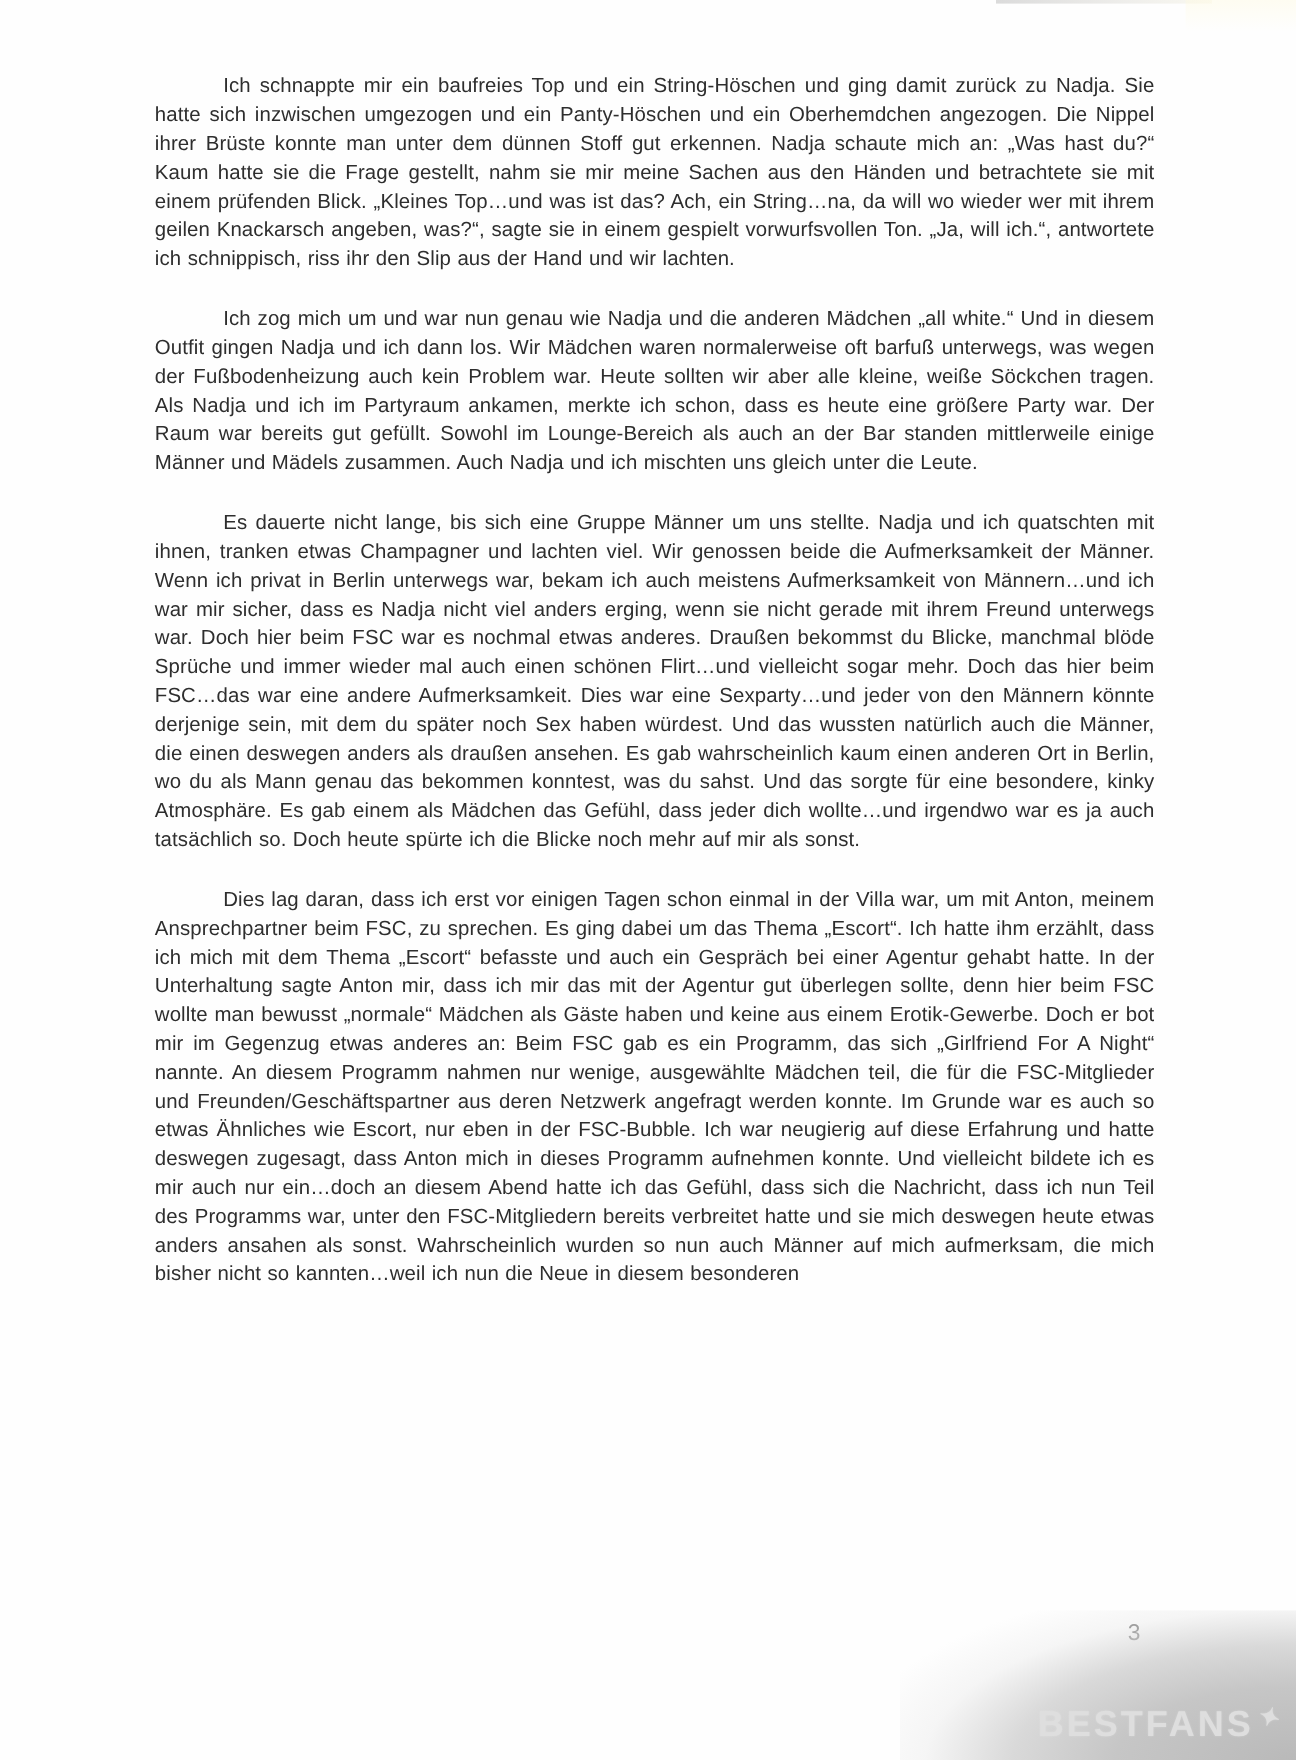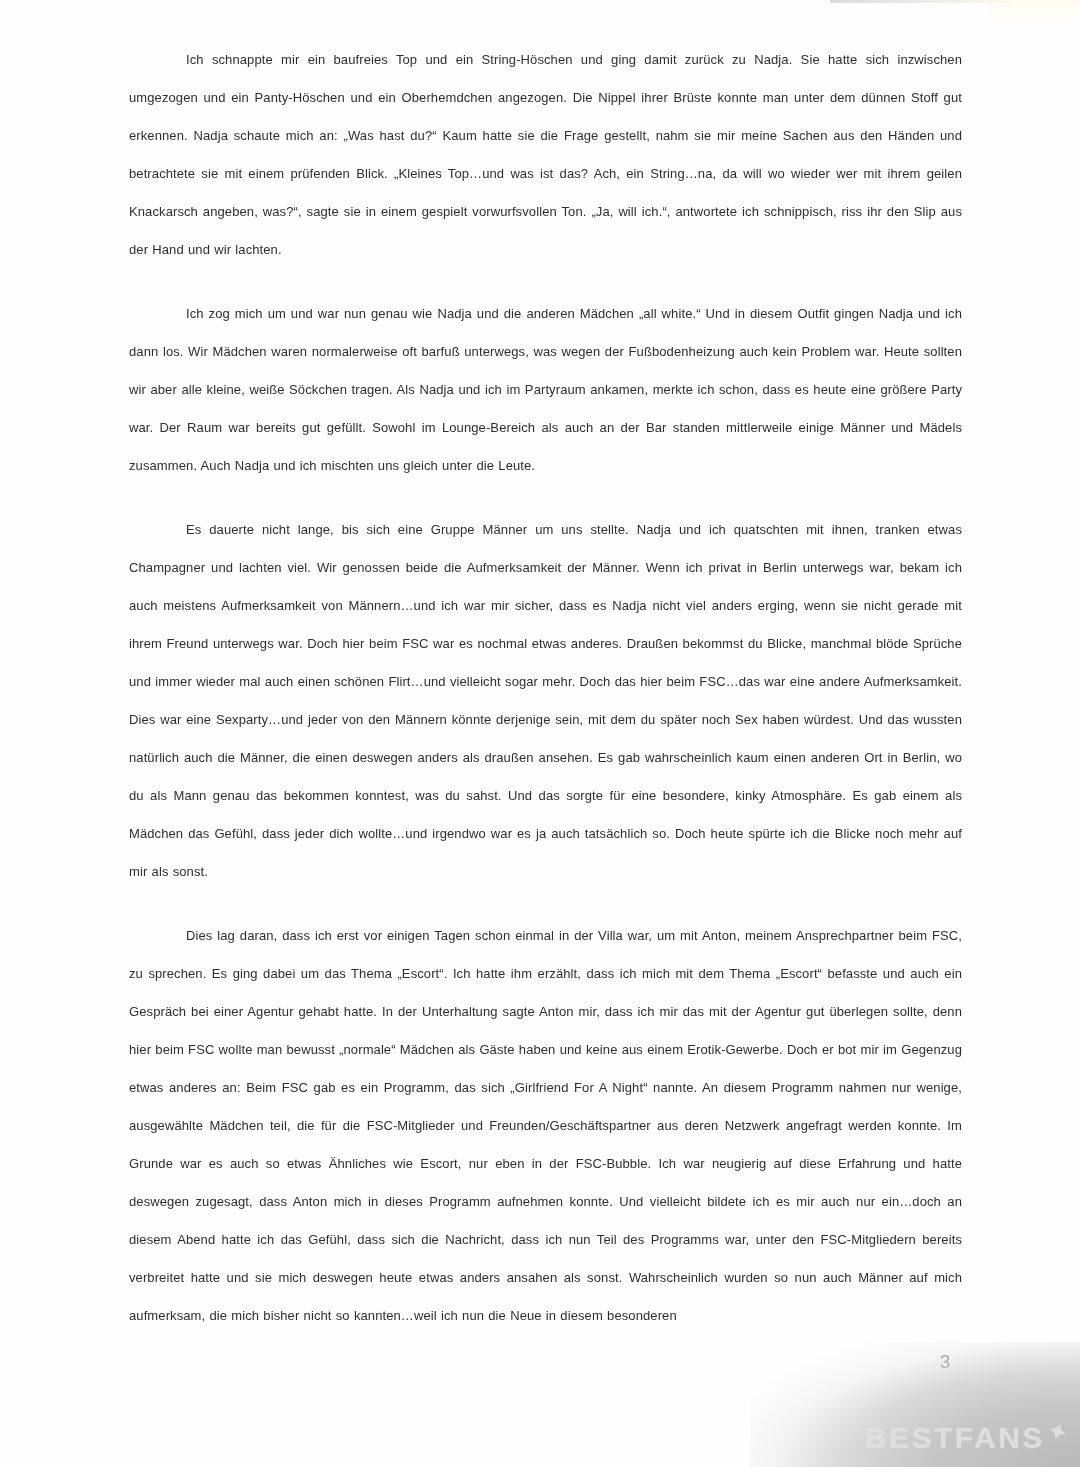--- a/index.html
+++ b/index.html
@@ -26,25 +26,25 @@
     position: absolute;
     right: 0; top: 0;
     width: 92px; height: 26px;
     background: linear-gradient(180deg, rgba(255,250,225,.45), rgba(255,255,255,0));
   }
 
   
   .text-column {
     position: absolute;
     left: 129px;
-    top: 41px;
+    top: 60px;
     width: 833px;
     color: var(--text-color, #2e2e2e);
-    font-size: 13px;
-    line-height: 38px;
+    font-size: 17px;
+    line-height: 24px;
     text-align: justify;
     letter-spacing: 0.1px;
     word-spacing: 0.5px;
   }
   .text-column p.para {
     margin: 0 0 26px 0;
     text-indent: 57px;
   }
 
   

